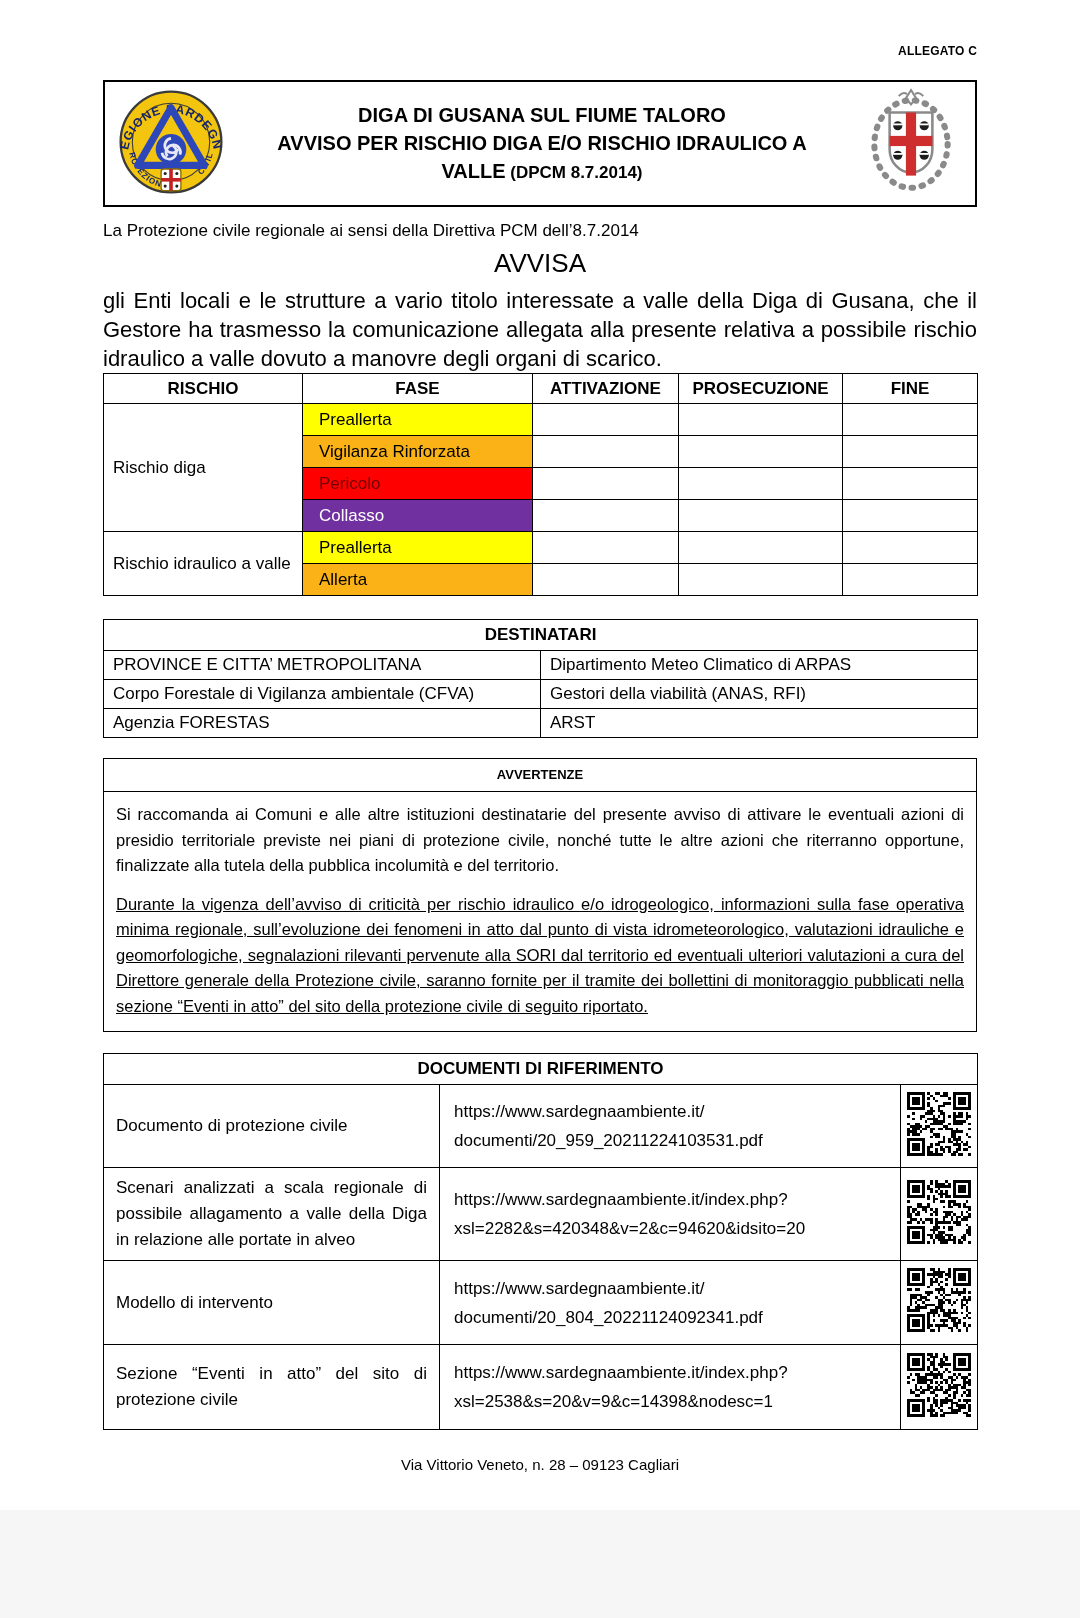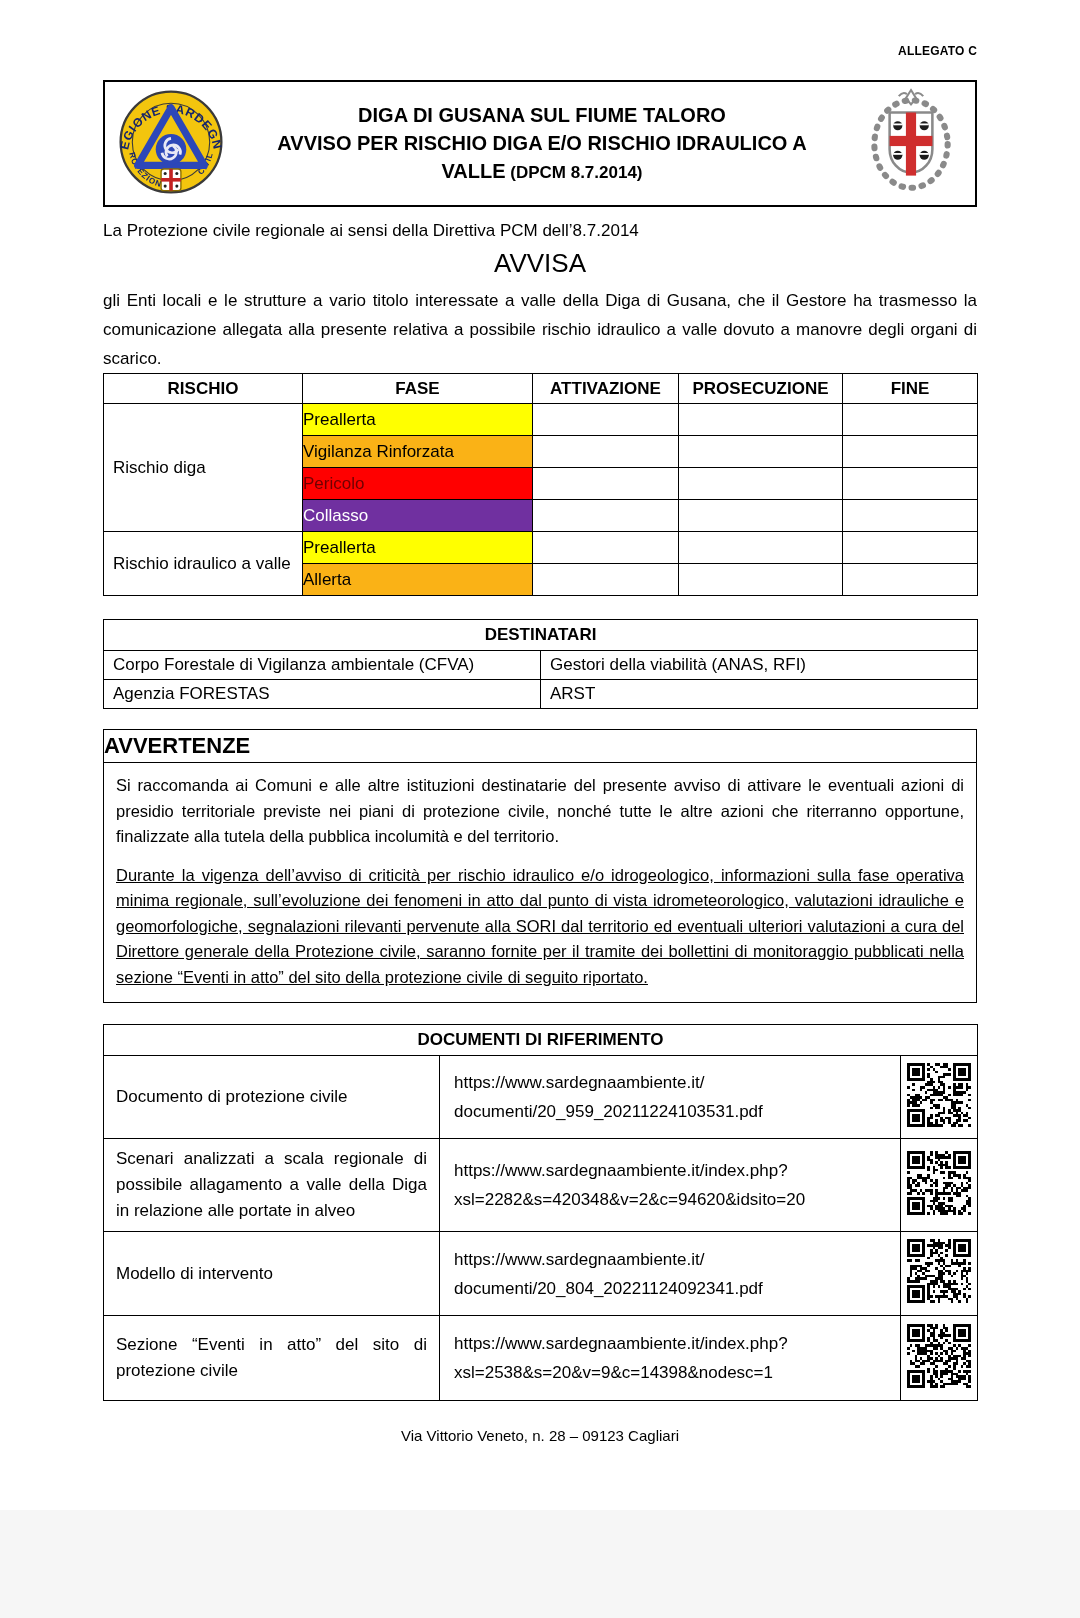--- a/index.html
+++ b/index.html
@@ -18,38 +18,38 @@
     margin-top:22px; height:127px; box-sizing:border-box;
     border:2.5px solid #000; display:flex; align-items:center; padding:0 12px;
   }
   .logo { flex:0 0 auto; }
   .title-wrap { flex:1 1 auto; text-align:center; font-weight:bold; padding:0 6px; }
   .title-line { font-size:20px; line-height:28px; }
   .title-suffix { font-size:17px; }
 
   .intro-line { margin-top:14px; font-size:17px; }
   .avvisa { margin-top:7px; text-align:center; font-weight:normal; font-size:26px; }
-  .intro-para { margin-top:7px; font-size:17px; line-height:29px; text-align:justify; }
+  .intro-para { margin-top:7px; font-size:22px; line-height:29px; text-align:justify; }
 
   table { border-collapse:collapse; table-layout:fixed; width:874px; }
   th, td { border:1.6px solid #000; padding:0; font-size:17px; overflow:hidden; }
   th { font-weight:bold; text-align:center; }
 
   .risk-table { }
   .risk-table th { height:29px; }
   .risk-table td { height:31px; }
   .risk-table .rischio { padding-left:9px; text-align:left; }
-  .risk-table .phase { padding-left:0; text-align:left; }
+  .risk-table .phase { padding-left:16px; text-align:left; }
 
   .destinatari-table { margin-top:23px; }
   .destinatari-table th { height:30px; }
   .destinatari-table td { height:28px; padding-left:9px; }
 
   .avvertenze-box { margin-top:20px; border:1.6px solid #000; }
-  .avv-header { height:32px; line-height:32px; text-align:left; font-weight:bold; font-size:22px; border-bottom:1.6px solid #000; }
+  .avv-header { height:32px; line-height:32px; text-align:center; font-weight:bold; font-size:13px; border-bottom:1.6px solid #000; }
   .avv-body { padding:10px 12px 12px 12px; font-size:16.5px; line-height:25.5px; text-align:justify; }
   .avv-body p { margin:0 0 13px 0; }
   .avv-body p:last-child { margin-bottom:0;text-decoration:underline; }
 
   .doc-table { margin-top:21px; }
   .doc-table th { height:30px; }
   .doc-table tr.r1 td { height:70px; }
   .doc-table tr.r2 td { height:80px; }
   .doc-table tr.r3 td { height:71px; }
   .doc-table tr.r4 td { height:72px; }
@@ -200,20 +200,24 @@
       <colgroup>
           <col style="width:437px">
           <col style="width:437px">
         </colgroup>
       <thead>
         <tr>
             <th colspan="2">DESTINATARI</th>
           </tr>
       </thead>
       <tbody>
+        <tr>
+          <td>PROVINCE E CITTA’ METROPOLITANA</td>
+          <td>Dipartimento Meteo Climatico di ARPAS</td>
+        </tr>
         <tr>
           <td>Corpo Forestale di Vigilanza ambientale (CFVA)</td>
           <td>Gestori della viabilità (ANAS, RFI)</td>
         </tr>
         <tr>
           <td>Agenzia FORESTAS</td>
           <td>ARST</td>
         </tr>
       </tbody>
     </table>

